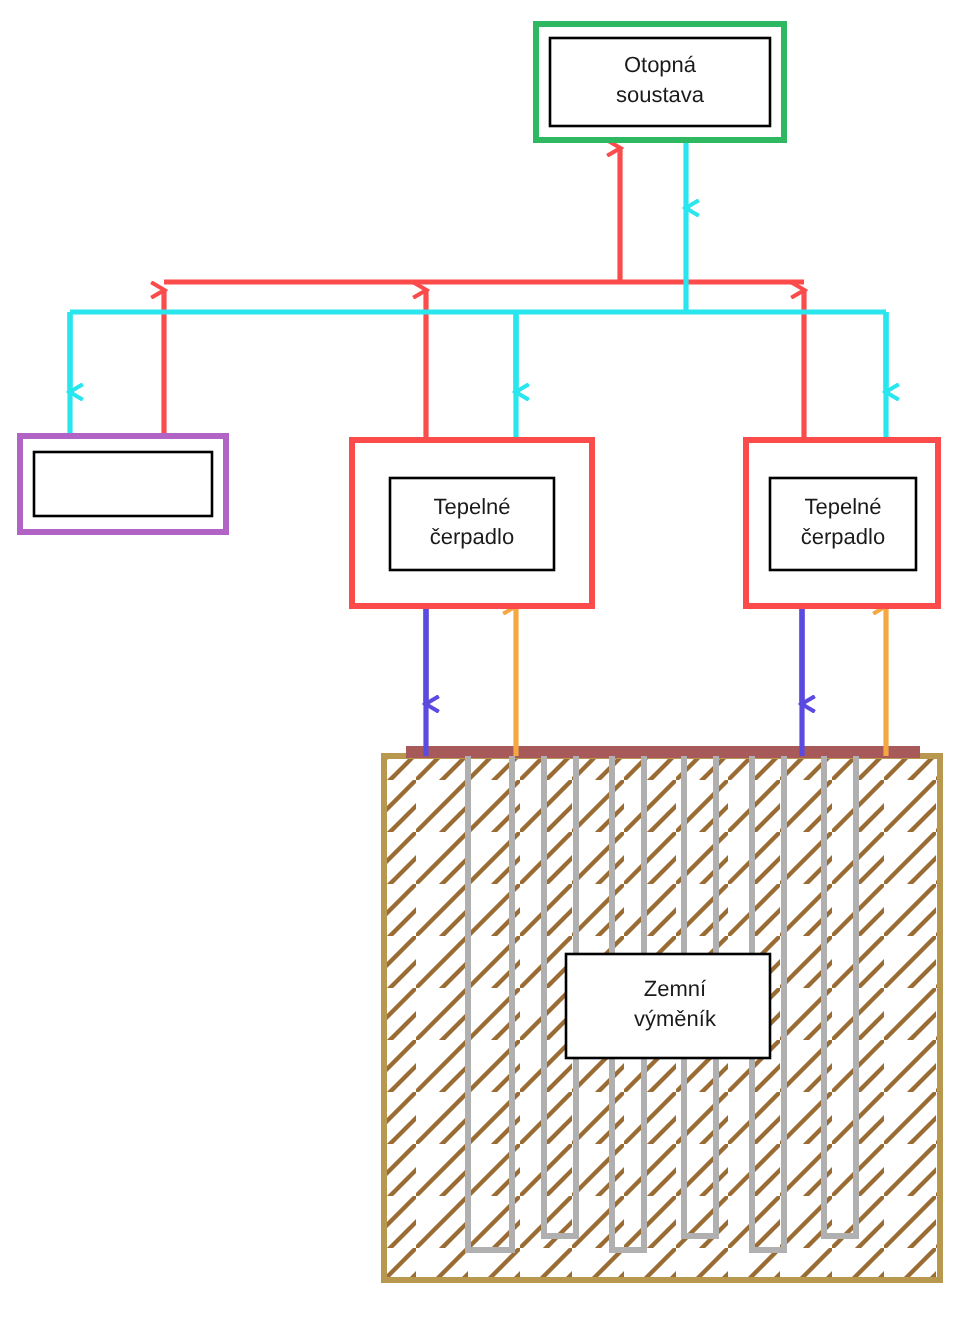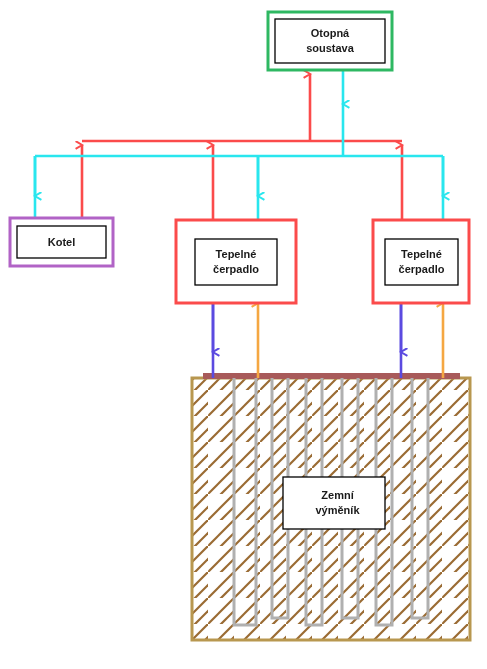--- a/index.html
+++ b/index.html
@@ -16,21 +16,20 @@
     display:flex;
     flex-direction:column;
     align-items:center;
     justify-content:center;
     text-align:center;
     color:#1a1a1a;
     font-size:11px;
     line-height:15px;
     pointer-events:none;
     white-space:pre-line;
-    font-weight:bold;
   }
 </style>
 </head>
 <body>
 
 <div id="stage">
 
   <svg id="svgroot" viewBox="0 0 487 669">
     <defs>
       <pattern id="groundhatch" width="26" height="26" patternUnits="userSpaceOnUse" patternTransform="rotate(0)">
@@ -109,21 +108,20 @@
       <rect x="373" y="220" width="96" height="83" fill="#ffffff" stroke="#fb4b4b" stroke-width="3"></rect>
       <rect x="385" y="239" width="73" height="46" fill="#ffffff" stroke="#000000" stroke-width="1.3"></rect>
 
       <rect x="283" y="477" width="102" height="52" fill="#ffffff" stroke="#000000" stroke-width="1.3"></rect>
     </g>
   </svg>
 
   <div class="boxlabel" style="left:275px;top:19px;width:110px;height:44px;">Otopná
 soustava</div>
 
-  <div class="boxlabel" style="left:17px;top:226px;width:89px;height:32px;">Kotel</div>
 
   <div class="boxlabel" style="left:195px;top:239px;width:82px;height:46px;">Tepelné
 čerpadlo</div>
 
   <div class="boxlabel" style="left:385px;top:239px;width:73px;height:46px;">Tepelné
 čerpadlo</div>
 
   <div class="boxlabel" style="left:283px;top:477px;width:109px;height:52px;">Zemní
 výměník</div>
 

